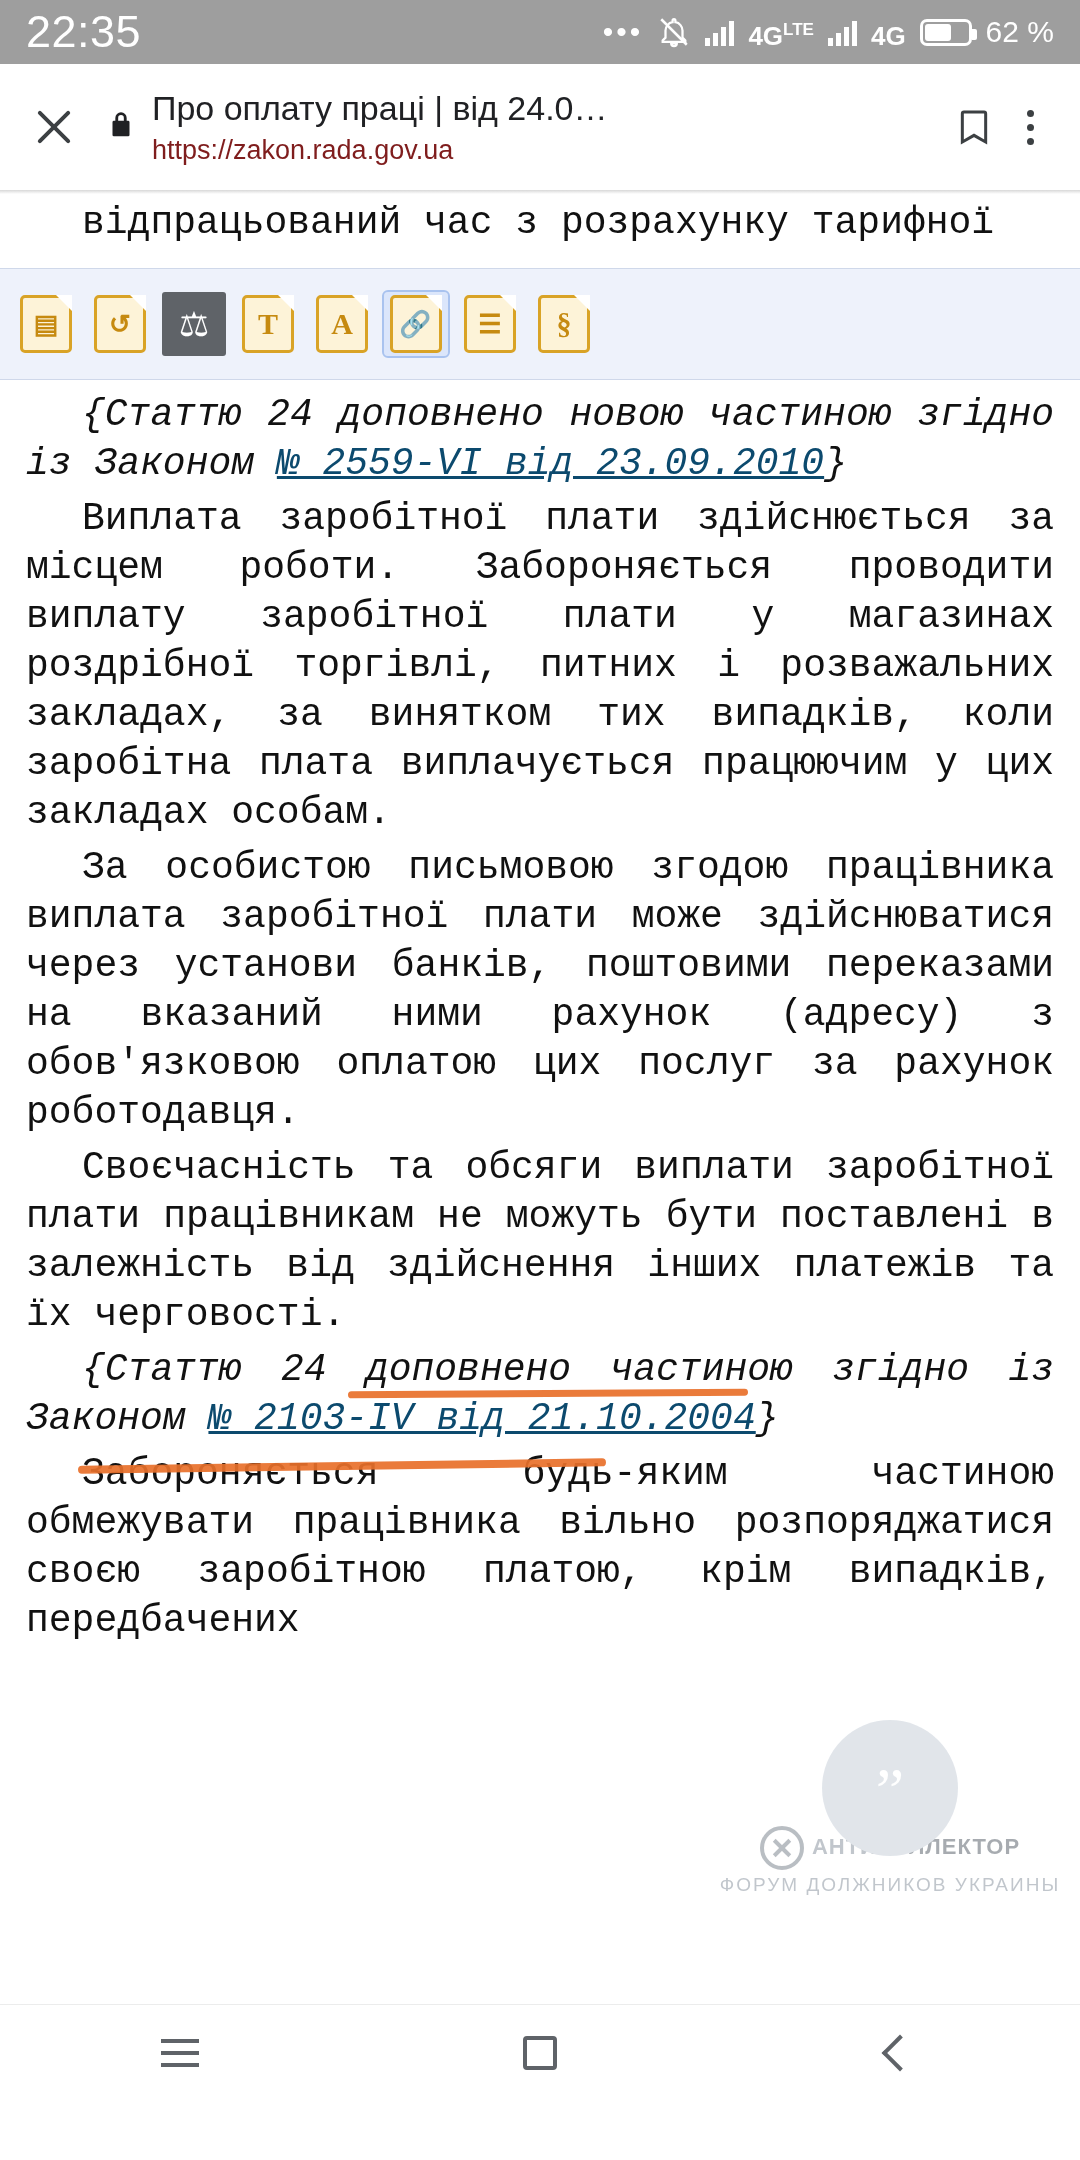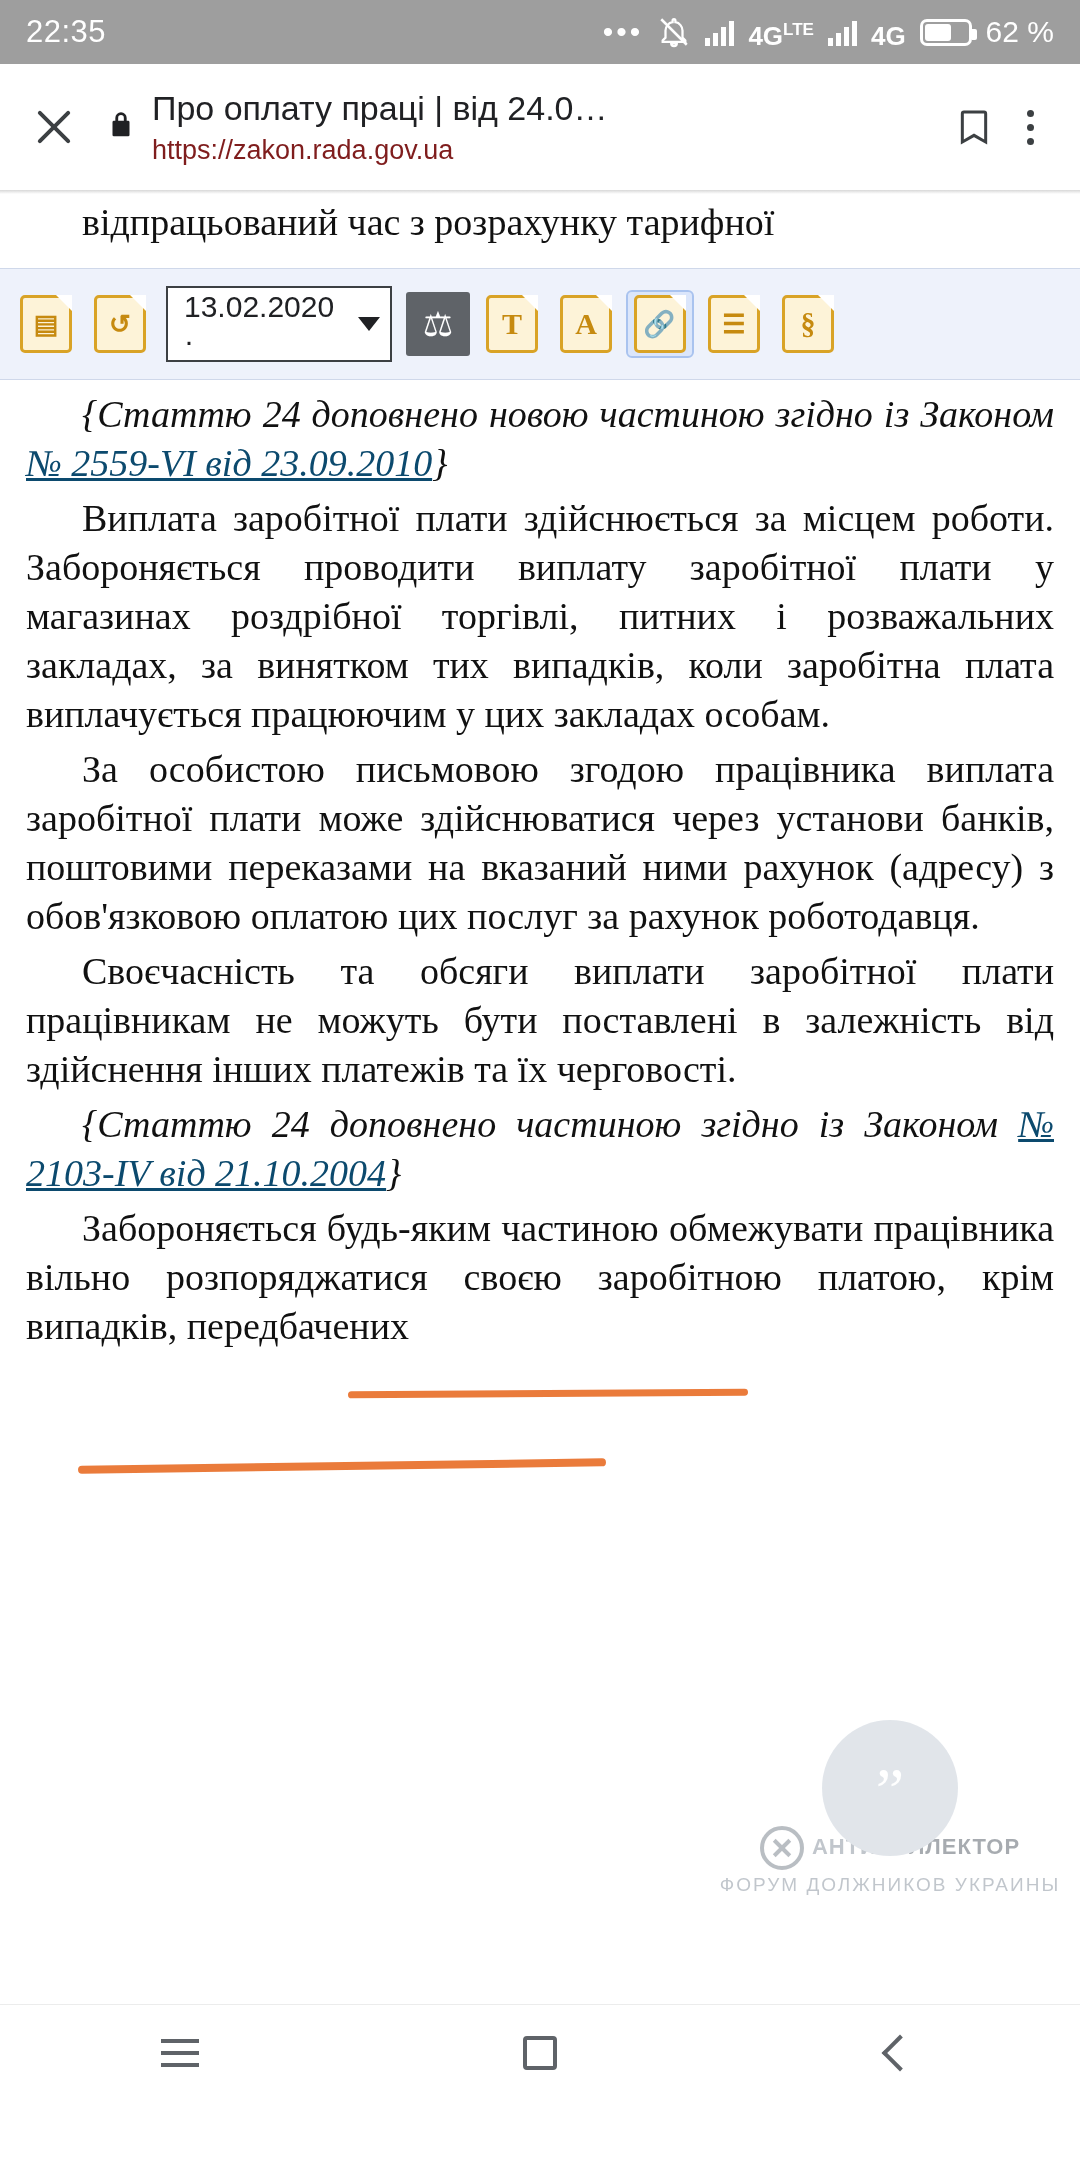--- a/index.html
+++ b/index.html
@@ -13,21 +13,21 @@
   
   .status-bar {
     height: 64px;
     background: #9e9e9e;
     color: #ffffff;
     display: flex;
     align-items: center;
     padding: 0 26px;
     font-size: 31px;
   }
-  .status-clock { font-size: 31px; letter-spacing: 0.5px; }
+  .status-clock { font-size: 45px; letter-spacing: 0.5px; }
   .status-right {
     margin-left: auto;
     display: flex;
     align-items: center;
     gap: 14px;
   }
   .st-ico { display: flex; align-items: center; }
   .dots { letter-spacing: 3px; font-size: 30px; }
   .bars {
     display: flex; align-items: flex-end; gap: 3px; height: 28px;
@@ -93,21 +93,21 @@
 
   
   .page {
     position: relative;
     height: 1810px;
     overflow: hidden;
     background: #ffffff;
   }
   .doc {
     padding: 0 26px;
-    font-family: Liberation Serif, serif;
+    font-family: Liberation Mono, monospace;
     font-size: 38px;
     line-height: 49px;
     color: #111111;
     text-align: justify;
   }
   .doc p { margin: 0 0 6px 0; text-indent: 56px; }
   .ital { font-style: italic; }
   .bold { font-weight: bold; }
   .lnk {
     color: #0c4a6e; text-decoration: underline; font-style: italic;
@@ -330,24 +330,20 @@
     </div>
   </div>
 
   <div class="doc-toolbar">
     <div class="tb-btn">
       <span class="doc-icon folded glyph-small">▤</span>
     </div>
     <div class="tb-btn">
       <span class="doc-icon folded glyph-small">↺</span>
     </div>
-    <div class="date-select">
-      <span class="dv">13.02.2020 ·</span>
-      <span class="caret"></span>
-    </div>
     <div class="tb-btn dark">
       <span class="scale-ico">⚖</span>
     </div>
     <div class="tb-btn">
       <span class="doc-icon folded">Т</span>
     </div>
     <div class="tb-btn">
       <span class="doc-icon folded">А</span>
     </div>
     <div class="tb-btn sel">

